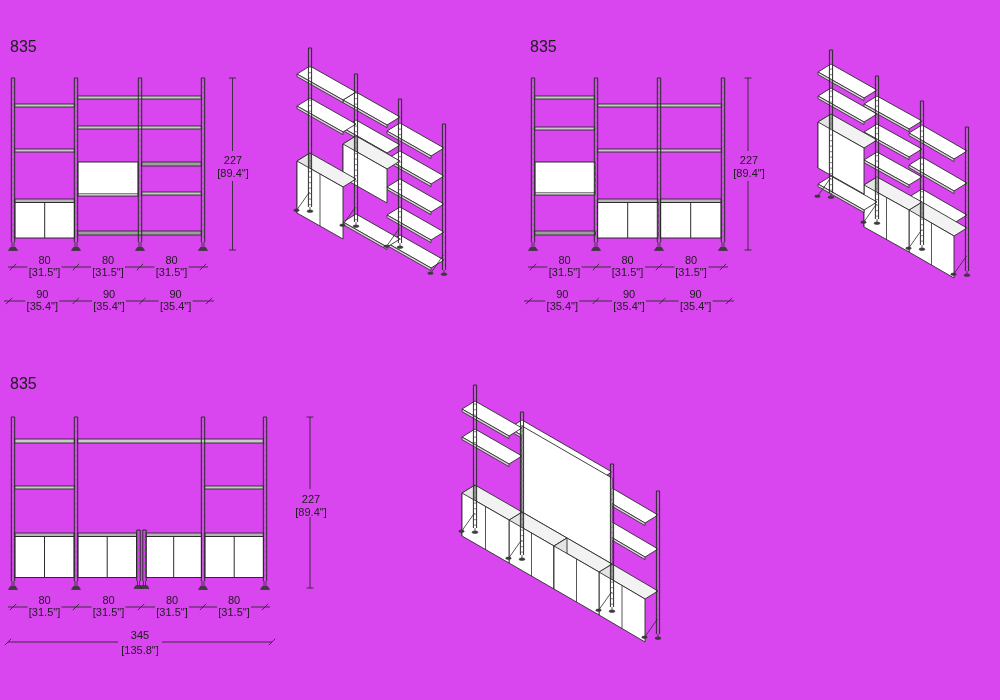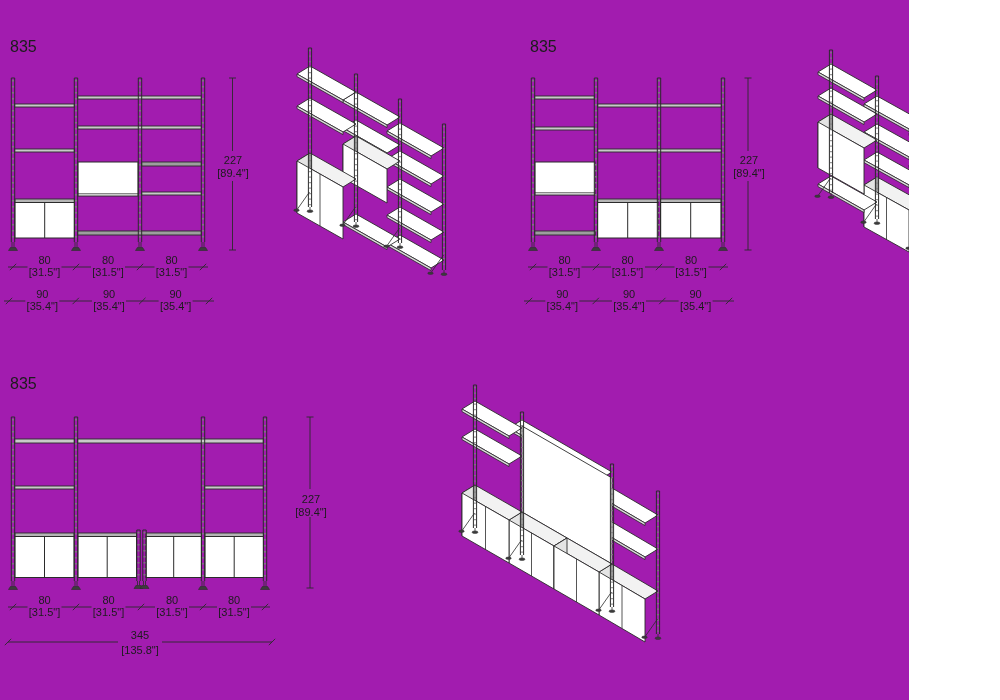--- a/index.html
+++ b/index.html
@@ -1,16 +1,16 @@
 <!DOCTYPE html>
 <html><head>
 <meta charset="utf-8">
 <style>
   html,body{margin:0;padding:0;background:#ffffff;}
-  #page{position:relative;width:909px;height:700px;background:#a21caf;overflow:hidden;
+  #page{position:relative;width:1000px;height:700px;background:#d946ef;overflow:hidden;
         font-family:"Liberation Sans",sans-serif;}
   svg{position:absolute;left:0;top:0;}
   .ln{stroke:#2b2b2b;stroke-width:1;fill:none;}
   .thin{stroke:#2b2b2b;stroke-width:.8;fill:none;}
   .sh{fill:#c9c9c9;stroke:#2b2b2b;stroke-width:.9;}
   .shd{fill:#9e9e9e;stroke:#2b2b2b;stroke-width:.9;}
   .strip{fill:#b5b5b5;stroke:#2b2b2b;stroke-width:.9;}
   .bx{fill:#ffffff;stroke:#2b2b2b;stroke-width:1;}
   .dim{stroke:#2b2b2b;stroke-width:.9;fill:none;}
   text{font-family:"Liberation Sans",sans-serif;fill:#1c1c1c;}

